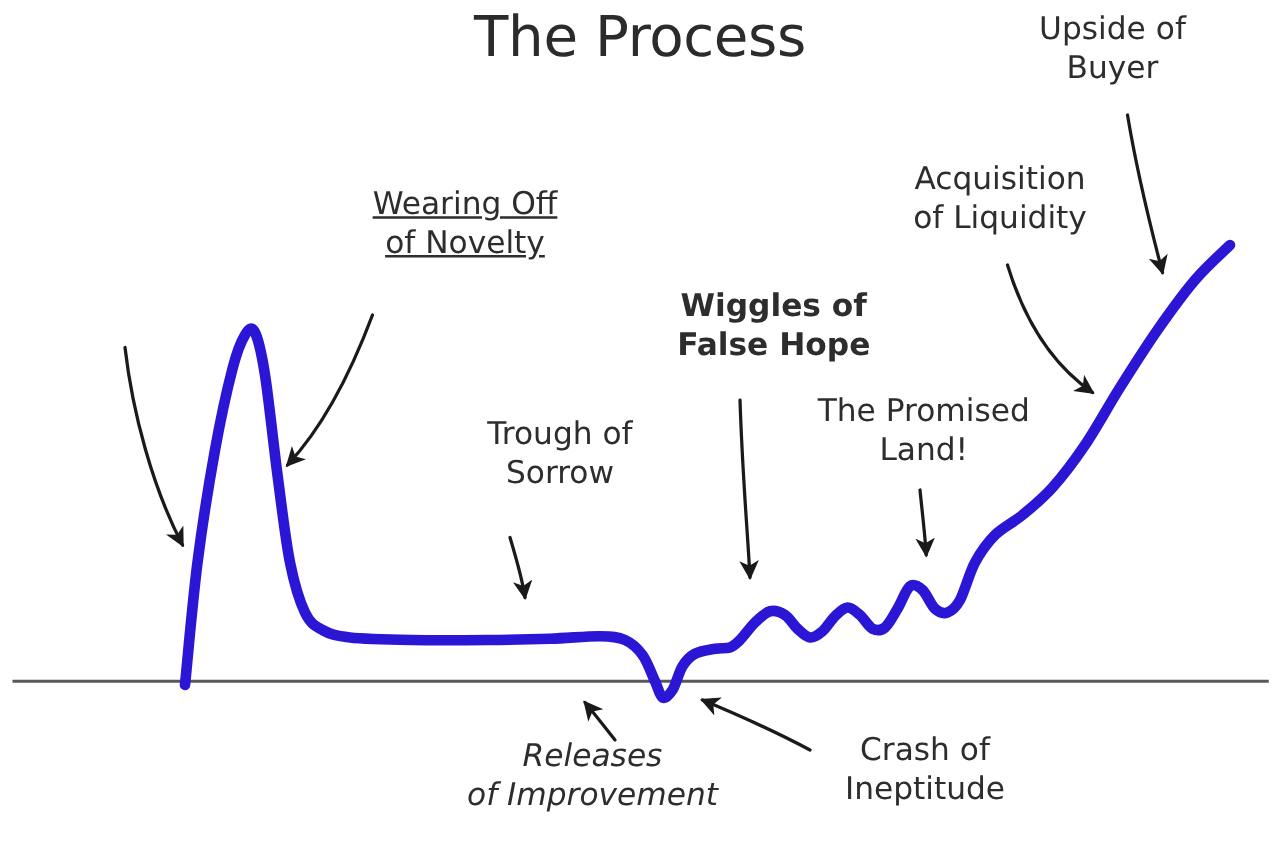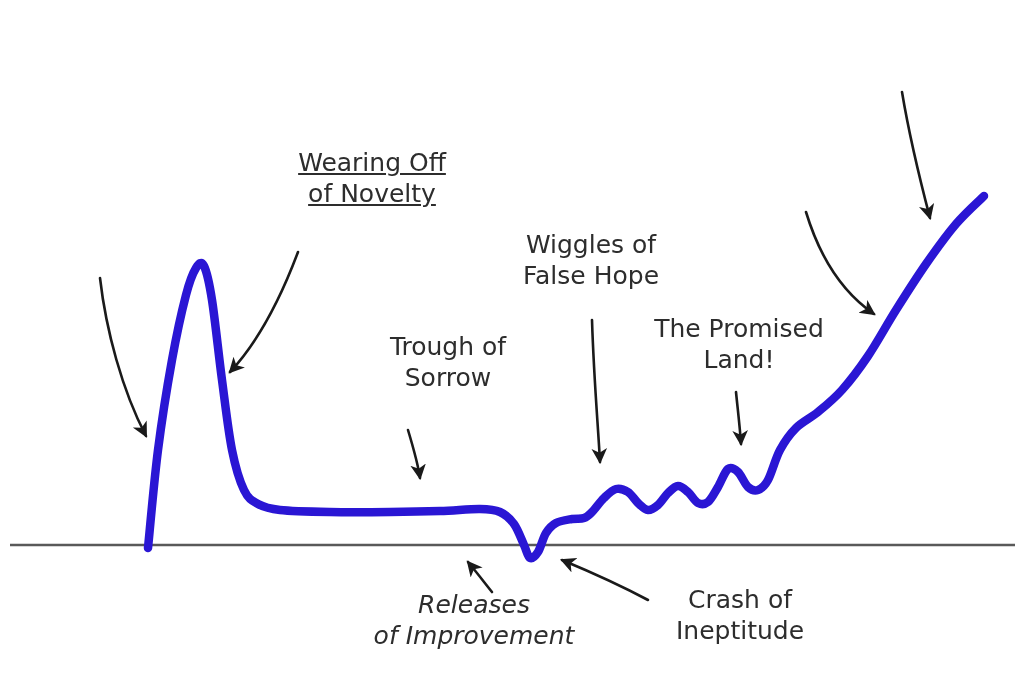--- a/index.html
+++ b/index.html
@@ -44,21 +44,21 @@
     font-size: 25px;
     line-height: 1.22;
     color: #2d2d2d;
     font-family: "DejaVu Sans", sans-serif;
     white-space: pre-line;
     text-align: center;
   }
   .a-techcrunch  { left: 18px;  top: 178px; width: 210px; }
   .a-novelty     { left: 272px; top: 148px; width: 200px; text-decoration: underline; }
   .a-trough      { left: 358px; top: 332px; width: 180px; }
-  .a-wiggles     { left: 496px; top: 230px; width: 190px; }
+  .a-wiggles     { left: 524px; top: 230px; width: 190px; font-weight: bold; }
   .a-promised    { left: 634px; top: 314px; width: 210px; }
   .a-acquisition { left: 700px; top: 128px; width: 200px; }
   .a-upside      { left: 800px; top: 8px;   width: 180px; }
   .a-releases    { left: 344px; top: 590px; width: 260px; font-style: italic; }
   .a-crash       { left: 650px; top: 585px; width: 180px; text-align: center; }
 </style>
 </head>
 <body>
 
 <div id="stage">
@@ -80,27 +80,32 @@
         <path d="M 408 430 C 414 450, 418 464, 420 478" marker-end="url(#arrowhead)"></path>
         <path d="M 492 592 C 484 582, 478 574, 468 562" marker-end="url(#arrowhead)"></path>
         <path d="M 648 600 C 618 584, 586 570, 562 560" marker-end="url(#arrowhead)"></path>
         <path d="M 592 320 C 594 382, 598 424, 600 462" marker-end="url(#arrowhead)"></path>
         <path d="M 736 392 C 738 412, 740 428, 741 444" marker-end="url(#arrowhead)"></path>
         <path d="M 806 212 C 820 258, 842 292, 874 314" marker-end="url(#arrowhead)"></path>
         <path d="M 902 92 C 910 140, 920 180, 930 218" marker-end="url(#arrowhead)"></path>
       </g>
   </svg>
 
+  <div class="chart-title">The Process</div>
 
   <div class="annot a-novelty">Wearing Off
 of Novelty</div>
   <div class="annot a-trough">Trough of
 Sorrow</div>
   <div class="annot a-wiggles">Wiggles of
 False Hope</div>
   <div class="annot a-promised">The Promised
 Land!</div>
+  <div class="annot a-acquisition">Acquisition
+of Liquidity</div>
+  <div class="annot a-upside">Upside of
+Buyer</div>
   <div class="annot a-releases">Releases
 of Improvement</div>
   <div class="annot a-crash">Crash of
 Ineptitude</div>
 
 </div>
 
 </body></html>

